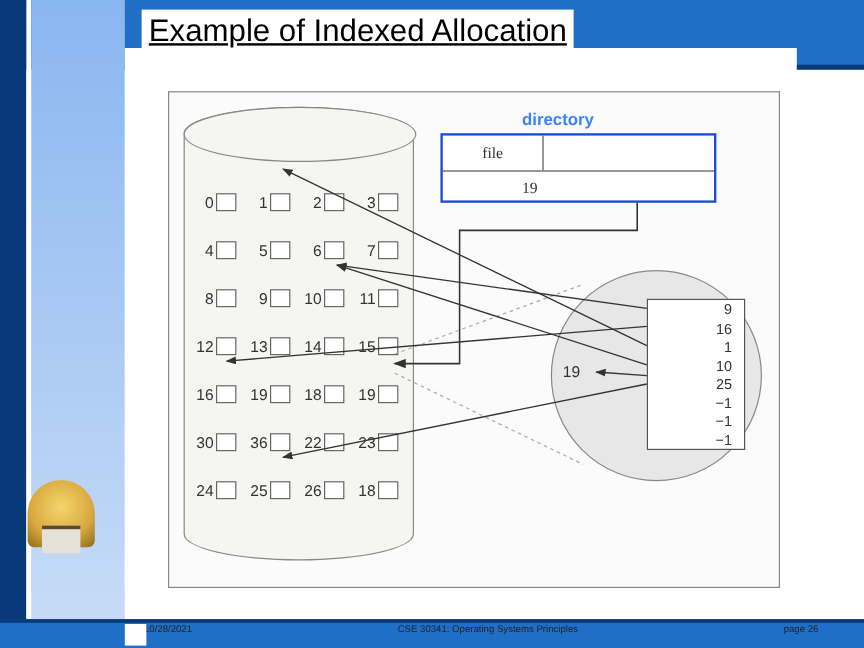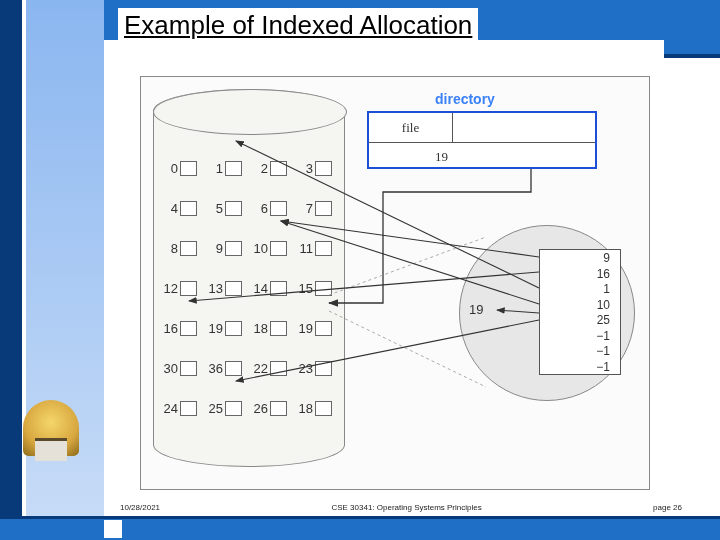--- a/index.html
+++ b/index.html
@@ -214,21 +214,21 @@
 .bottom-bar {
   position: absolute;
   bottom: 0; left: 0; right: 0;
   height: 24px;
   background: #1f6fc7;
   border-top: 3px solid #083a7a;
   z-index: 5;
 }
 .footer {
   position: absolute;
-  bottom: 25px; left: 104px; right: 22px;
+  bottom: 8px; left: 104px; right: 22px;
   height: 16px;
   display: flex;
   justify-content: space-between;
   align-items: center;
   padding: 0 16px;
   font-size: 8px;
   color: #222;
   z-index: 6;
 }
 .small-blocks {

